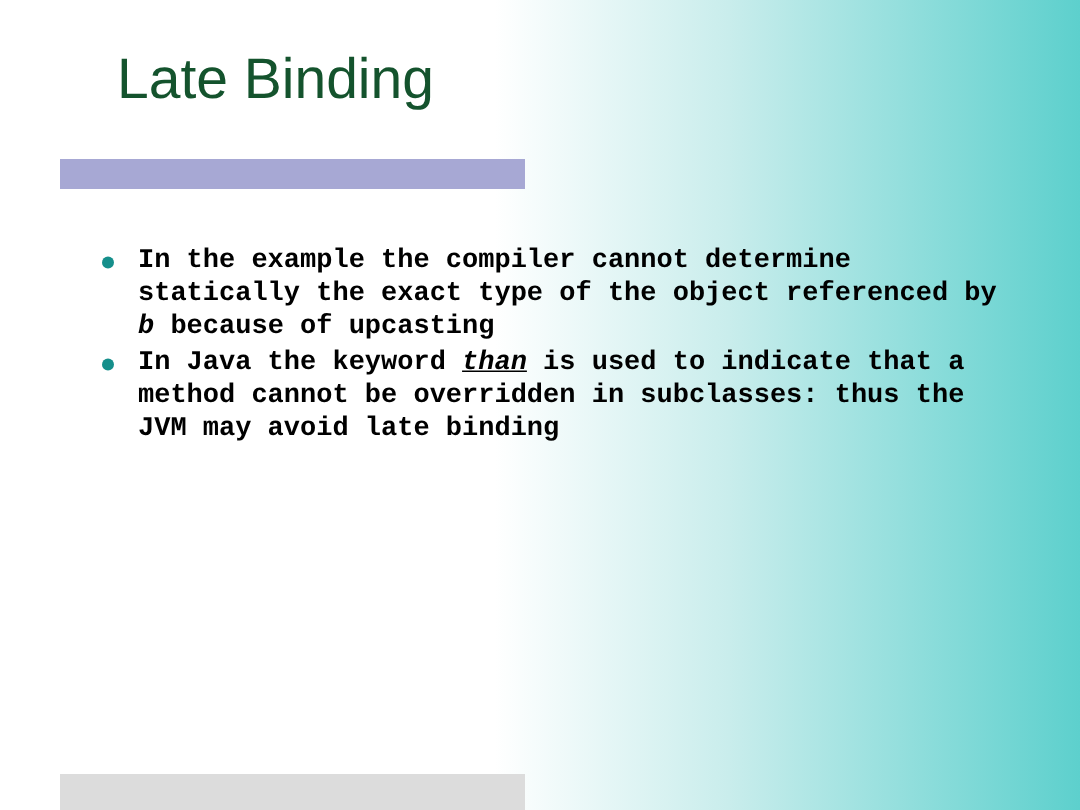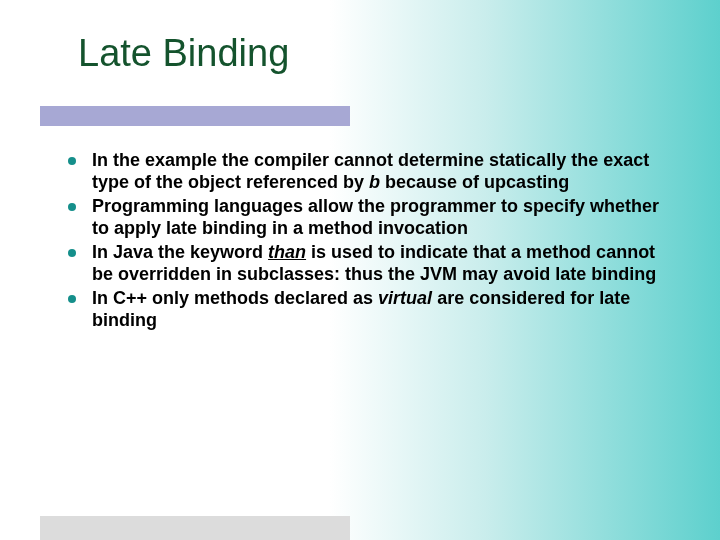--- a/index.html
+++ b/index.html
@@ -34,24 +34,25 @@
     position: absolute;
     top: 106px;
     left: 40px;
     width: 310px;
     height: 20px;
     background: #a7a8d4;
     z-index: 2;
   }
   .content {
     position: absolute;
-    top: 150px;
+    top: 164px;
     left: 68px;
     right: 50px;
     z-index: 2;
+    font-family: Liberation Mono, monospace;
   }
   ul { list-style: none; }
   li {
     font-size: 18px;
     line-height: 1.22;
     font-weight: bold;
     color: #000;
     margin-bottom: 2px;
     position: relative;
     padding-left: 24px;
@@ -86,24 +87,18 @@
 <div class="title">Late Binding</div>
 
 <div class="underline-bar"></div>
 
 <div class="content">
   <ul>
     <li>
       <span>In the example the compiler cannot determine statically the exact type of the object referenced by </span><span class="ital">b</span><span> because of upcasting</span>
     </li>
     <li>
-      <span>Programming languages allow the programmer to specify whether to apply late binding in a method invocation</span>
-    </li>
-    <li>
       <span>In Java the keyword </span><span class="ital ub">than</span><span> is used to indicate that a method cannot be overridden in subclasses: thus the JVM may avoid late binding</span>
-    </li>
-    <li>
-      <span>In C++ only methods declared as </span><span class="ital">virtual</span><span> are considered for late binding</span>
     </li>
   </ul>
 </div>
 
 <div class="footer-bar"></div>
 
 </body></html>

